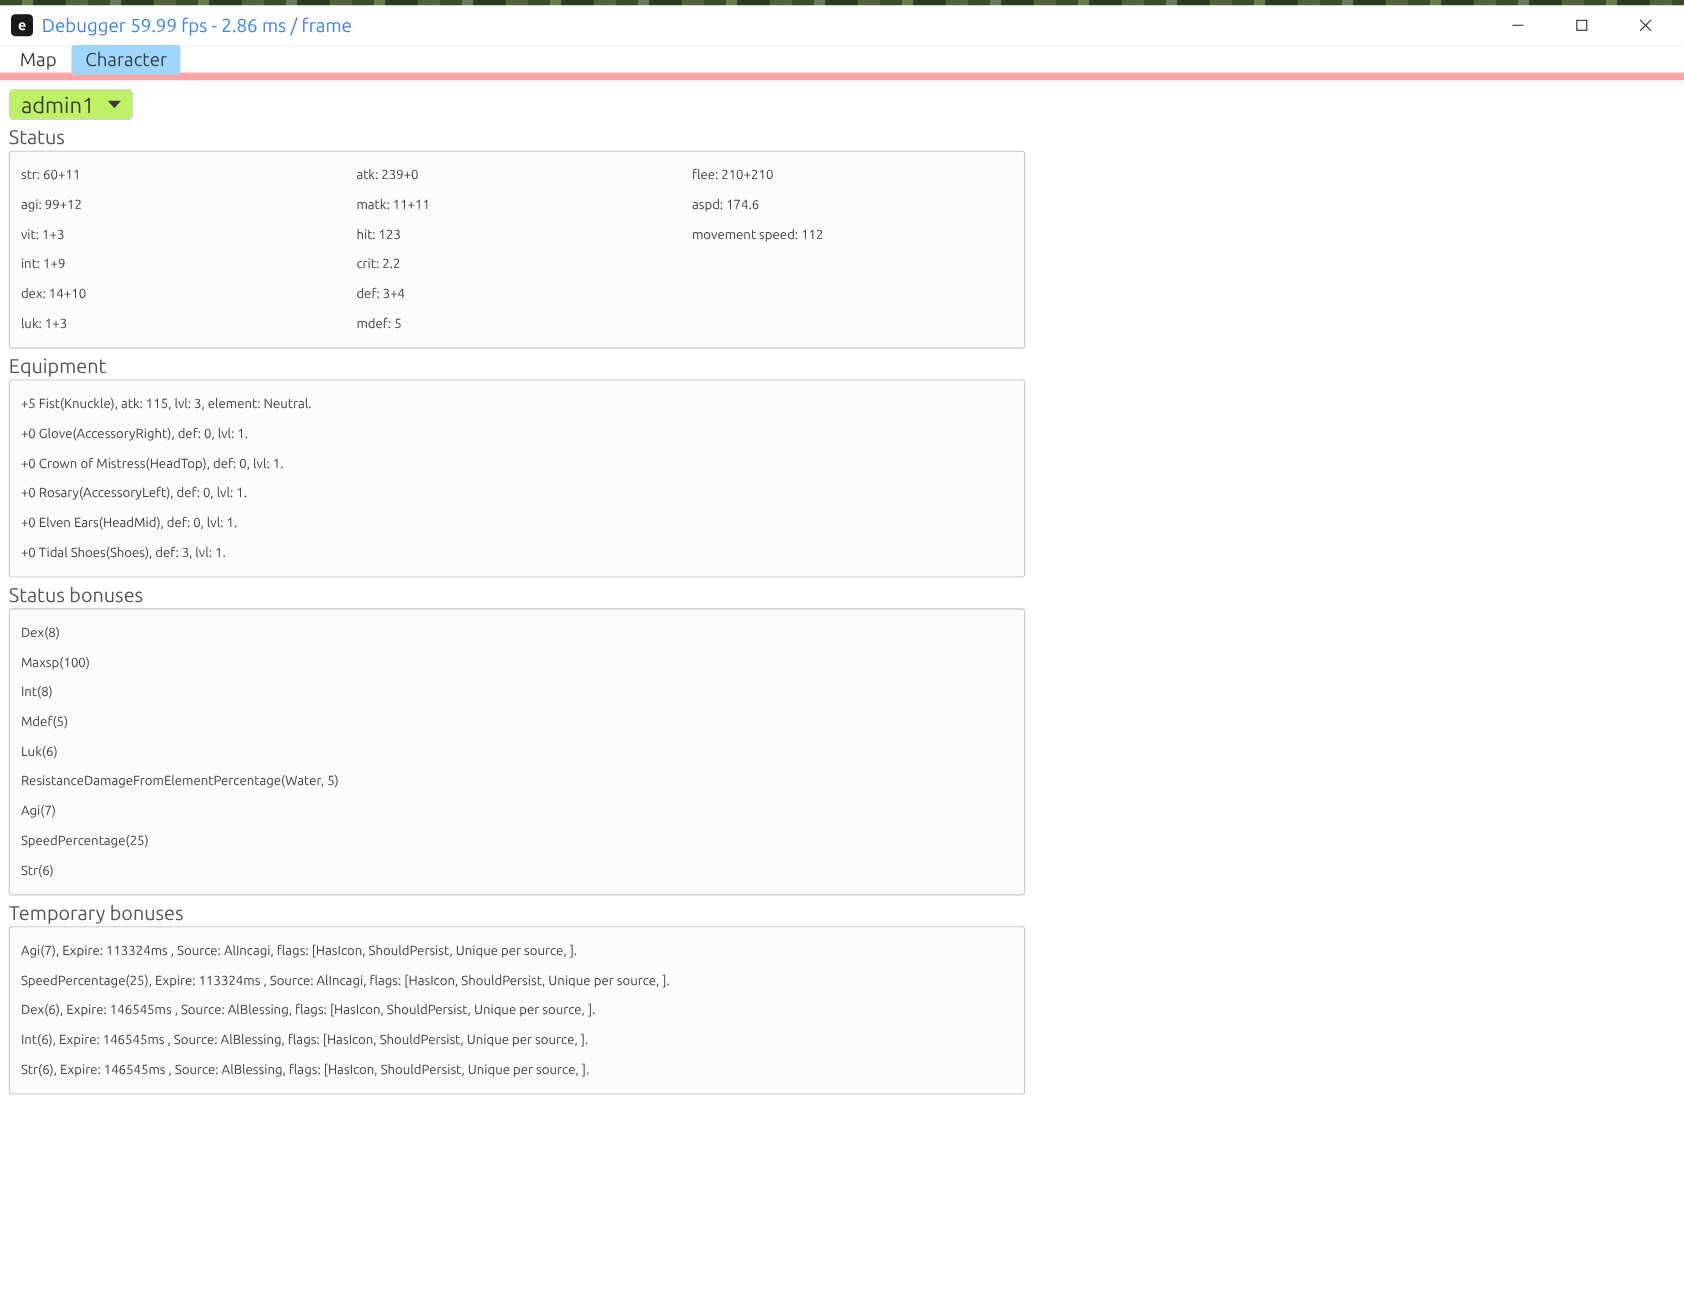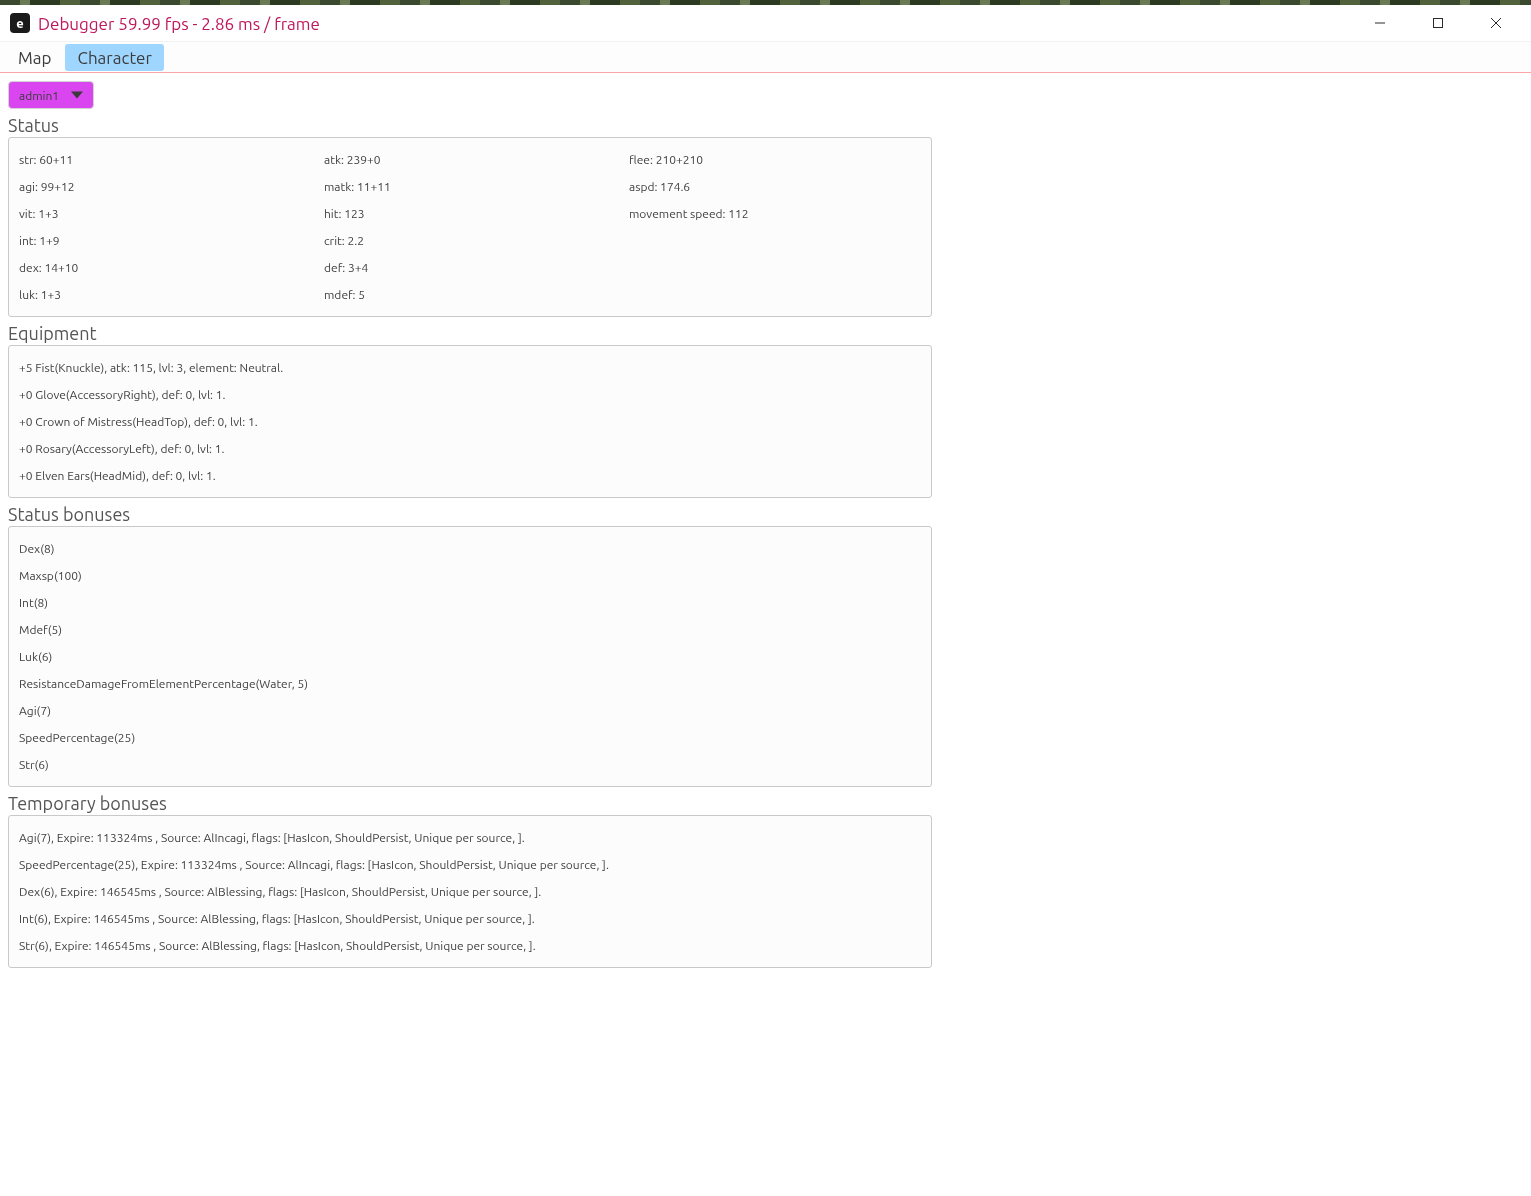--- a/index.html
+++ b/index.html
@@ -4,34 +4,34 @@
   <style>
     * { box-sizing: border-box; margin: 0; padding: 0; }
     html, body { width: 1531px; height: 1196px; background: #fff; font-family: "Segoe UI", "Ubuntu", "Droid Sans", Arial, sans-serif; color: #3b3b3b; overflow: hidden; }
 
     
     .deco-strip { height: 5px; background: repeating-linear-gradient(90deg,#3b4a2e,#3b4a2e 20px,#6a7a55 20px,#6a7a55 30px,#2b3a20 30px,#2b3a20 60px,#52623c 60px,#52623c 80px); }
 
     
     .titlebar { display: flex; align-items: center; height: 36px; padding: 0 6px 0 10px; background: #ffffff; }
     .titlebar .app-icon { width: 20px; height: 20px; border-radius: 4px; background: #1a1a1a; color: #fff; font-size: 13px; font-weight: 600; display: flex; align-items: center; justify-content: center; margin-right: 8px; }
-    .titlebar .title-text { font-size: 17px; color: #be185d; text-align: center; }
+    .titlebar .title-text { font-size: 17px; color: #3b82f6; text-align: center; }
     .titlebar .spacer { flex: 1; }
     .winbtn { width: 58px; height: 36px; display: flex; align-items: center; justify-content: center; cursor: pointer; }
     .winbtn svg { display: block; }
 
     
-    .menubar { display: flex; align-items: center; height: 32px; padding: 0 6px; background: #fdfdfd; border-top: 1px solid #f2f2f2; border-bottom: 1px solid #fca5a5; gap: 2px; }
+    .menubar { display: flex; align-items: center; height: 32px; padding: 0 6px; background: #fdfdfd; border-top: 1px solid #f2f2f2; border-bottom: 7px solid #fca5a5; gap: 2px; }
     .menu-item { padding: 4px 12px; font-size: 17px; border-radius: 3px; cursor: pointer; }
     .menu-item.active { background: #9fd6ff; }
 
     
     .content { padding: 8px 8px 0 8px; }
 
-    .selector { position: relative; display: inline-flex; align-items: center; background: #d946ef; border: 1px solid #d3d3d3; border-radius: 4px; height: 28px; padding: 0 34px 0 10px; font-size: 12px; cursor: pointer; user-select: none; }
+    .selector { position: relative; display: inline-flex; align-items: center; background: #bef264; border: 1px solid #d3d3d3; border-radius: 4px; height: 28px; padding: 0 34px 0 10px; font-size: 20px; cursor: pointer; user-select: none; }
     .selector .tri { position: absolute; right: 10px; top: 50%; transform: translateY(-50%); width: 0; height: 0; border-left: 6px solid transparent; border-right: 6px solid transparent; border-top: 7px solid #3b3b3b; }
 
     .section-heading { font-size: 18px; font-weight: 400; color: #555; margin-top: 6px; margin-bottom: 2px; }
 
     .panel { width: 924px; border: 1px solid #c9c9c9; border-radius: 3px; background: #fcfcfc; padding: 8px 10px; }
 
     .status-grid { display: grid; grid-template-columns: 305px 305px 1fr; }
     .stat-line, .list-line { font-size: 12px; line-height: 27px; color: #404040; }
 
   </style>
@@ -100,20 +100,21 @@
     </div>
   </div>
 
   <div class="section-heading">Equipment</div>
   <div class="panel">
     <div class="list-line">+5 Fist(Knuckle), atk: 115, lvl: 3, element: Neutral.</div>
     <div class="list-line">+0 Glove(AccessoryRight), def: 0, lvl: 1.</div>
     <div class="list-line">+0 Crown of Mistress(HeadTop), def: 0, lvl: 1.</div>
     <div class="list-line">+0 Rosary(AccessoryLeft), def: 0, lvl: 1.</div>
     <div class="list-line">+0 Elven Ears(HeadMid), def: 0, lvl: 1.</div>
+    <div class="list-line">+0 Tidal Shoes(Shoes), def: 3, lvl: 1.</div>
   </div>
 
   <div class="section-heading">Status bonuses</div>
   <div class="panel">
     <div class="list-line">Dex(8)</div>
     <div class="list-line">Maxsp(100)</div>
     <div class="list-line">Int(8)</div>
     <div class="list-line">Mdef(5)</div>
     <div class="list-line">Luk(6)</div>
     <div class="list-line">ResistanceDamageFromElementPercentage(Water, 5)</div>

